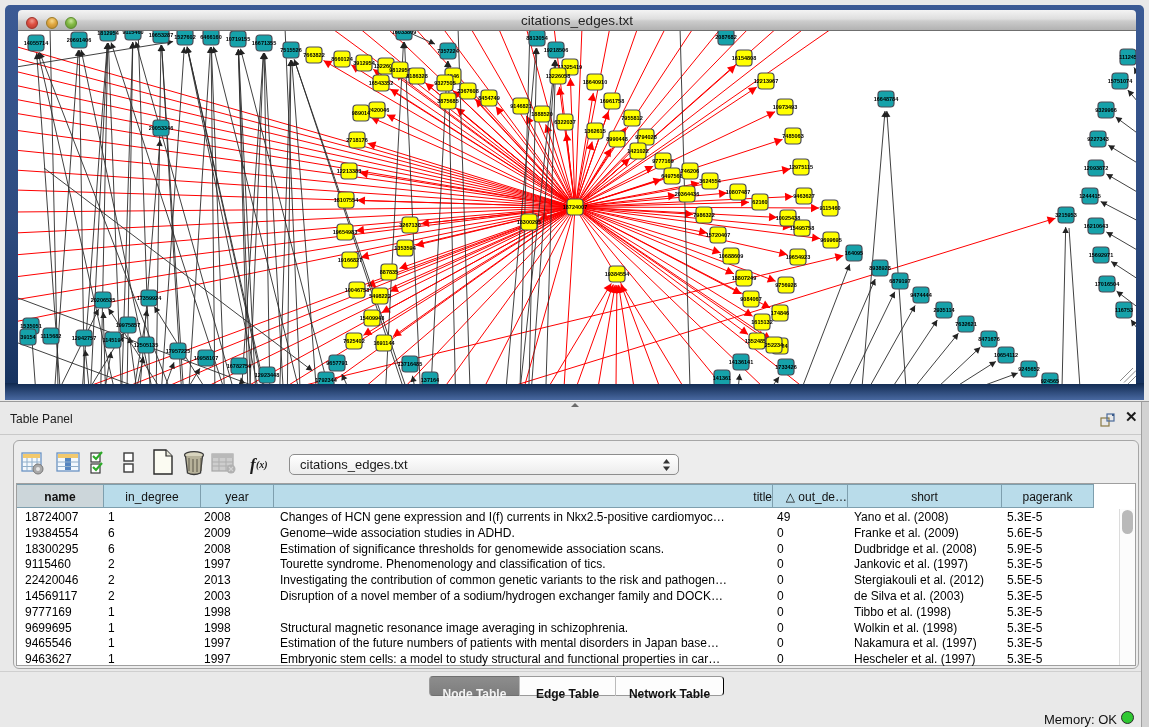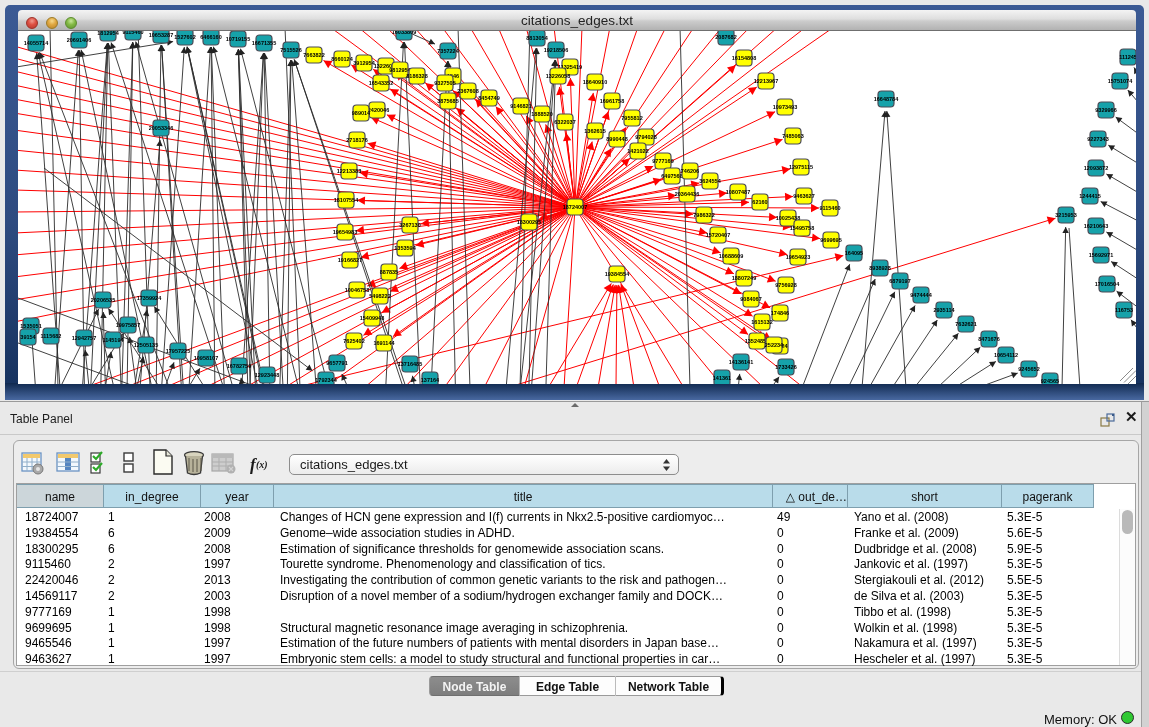--- a/index.html
+++ b/index.html
@@ -45,21 +45,21 @@
   border-top:1px solid #7e9fae; border-bottom:1px solid #7e9fae;
   text-align:center; padding-top:5px; color:#111; font-size:12px; }
 .trow { position:absolute; height:16px; width:100%; color:#000; white-space:nowrap; font-size:12px; }
 .td { position:absolute; top:1px; }
 .scrollbar { position:absolute; right:0px; top:25px; width:16px; height:156px; background:#fcfcfc; border-left:1px solid #dcdcdc; }
 .thumb { position:absolute; left:2px; top:1px; width:11px; height:24px; background:#b9b9b9; border-radius:6px; }
 
 
 .botline { position:absolute; left:0; top:269px; width:1141px; height:1px; background:#cfcfcf; }
 .tabs { position:absolute; left:429px; top:274px; height:20px; font-size:12px; font-weight:bold; }
-.tab { float:left; height:20px; padding-top:3px; text-align:center; background:#fdfdfd; color:#111;
+.tab { float:left; height:20px; padding-top:10px; text-align:center; background:#fdfdfd; color:#111;
   border-top:1px solid #9a9a9a; border-bottom:1px solid #9a9a9a; }
 .tab.sel { background:linear-gradient(180deg,#8d8d8d,#7d7d7d); color:#f4f4f4; border-color:#6f6f6f; }
 .memory { position:absolute; left:0; top:310px; width:1117px; text-align:right; font-size:13px; color:#111; }
 .memdot { position:absolute; left:1121px; top:309px; width:13px; height:13px; border-radius:50%;
   background:#2fc832; border:1.5px solid #2a2a2a; }
 .rightstrip { position:absolute; left:1141px; top:0; width:8px; height:326px; background:#d2d2d2; border-left:1px solid #9f9f9f; }
 .resizer { position:absolute; left:570px; top:0px; }
 </style>
 </head>
 <body>
@@ -800,24 +800,24 @@
 <text x="236" y="23" font-family="Liberation Serif,serif" font-style="italic" font-weight="bold" font-size="17" fill="#1a1a1a">f</text>
 <text x="242" y="21" font-family="Liberation Serif,serif" font-style="italic" font-weight="bold" font-size="10" fill="#1a1a1a">(x)</text>
 </svg>
       <div class="combobox">citations_edges.txt<svg class="arrows" width="9" height="14">
             <path d="M4.5 1 L8 5.5 L1 5.5 Z" fill="#333"></path>
             <path d="M4.5 13 L8 8.5 L1 8.5 Z" fill="#333"></path>
           </svg></div>
     </div>
 
     <div class="dtable">
-      <div class="th" style="left:0;width:87px;background:#ccd6da;">name</div>
+      <div class="th" style="left:0;width:87px;background:#ccd6da;font-weight:bold;">name</div>
       <div class="th" style="left:87px;width:97px;">in_degree</div>
       <div class="th" style="left:184px;width:73px;">year</div>
-      <div class="th" style="left:257px;width:499px;">title</div>
+      <div class="th" style="left:257px;width:499px;text-align:right;">title</div>
       <div class="th" style="left:756px;width:75px;text-align:right;padding-left:4px">△ out_de…</div>
       <div class="th" style="left:831px;width:154px;">short</div>
       <div class="th" style="left:985px;width:92px;">pagerank</div>
       <div class="trow" style="top:25px">
 <span class="td" style="left:8px">18724007</span>
 <span class="td" style="left:91px">1</span>
 <span class="td" style="left:187px">2008</span>
 <span class="td" style="left:263px">Changes of HCN gene expression and I(f) currents in Nkx2.5-positive cardiomyoc…</span>
 <span class="td" style="left:760px">49</span>
 <span class="td" style="left:837px">Yano et al. (2008)</span>
@@ -906,17 +906,17 @@
       <div class="scrollbar">
           <div class="thumb"></div>
         </div>
     </div>
   </div>
 
   <div class="botline"></div>
   <div class="tabs">
     <div class="tab sel" style="width:90px;border-left:1px solid #9a9a9a;border-radius:4px 0 0 4px;">Node Table</div>
     <div class="tab" style="width:96px;border-left:1px solid #bbb;">Edge Table</div>
-    <div class="tab" style="width:109px;border-left:1px solid #bbb;border-right:3px solid #000000;border-radius:0 4px 4px 0;">Network Table</div>
+    <div class="tab" style="width:109px;border-left:1px solid #bbb;border-right:1px solid #000000;border-radius:0 4px 4px 0;">Network Table</div>
   </div>
   <div class="memory">Memory: OK</div>
   <div class="memdot"></div>
 </div>
 
 </body></html>

